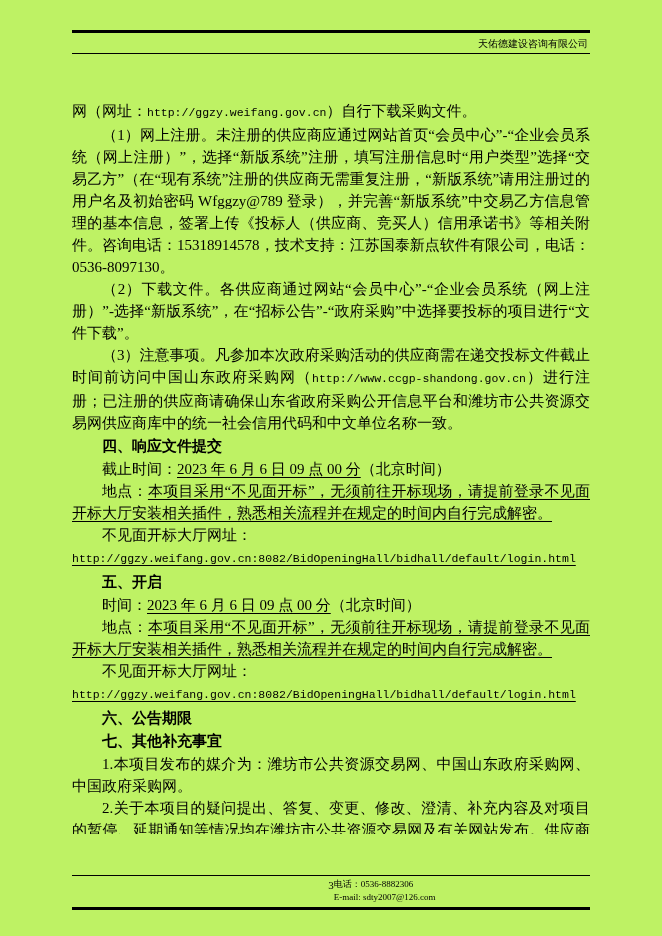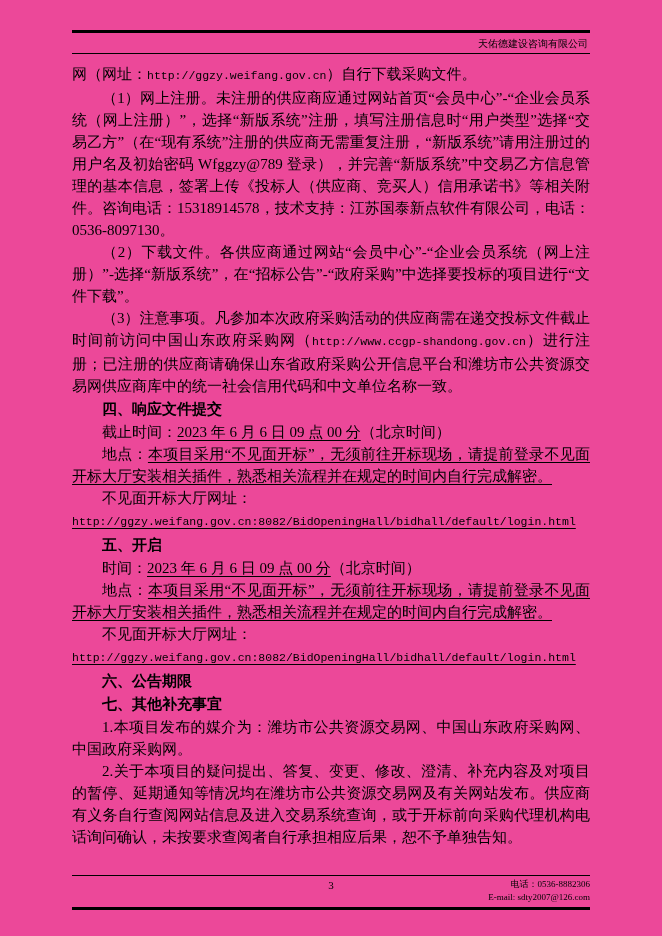--- a/index.html
+++ b/index.html
@@ -1,39 +1,40 @@
 <!DOCTYPE html>
 <html><head>
 <meta charset="utf-8">
 <title>采购公告 第3页</title>
 <style>
   html, body { margin: 0; padding: 0; background: #ffffff; }
   .page {
-    width: 662px; height: 936px; background: #ec4899; color: #000;
+    width: 662px; height: 936px; background: #bef264; color: #000;
     box-sizing: border-box; padding: 30px 72px 26px;
     display: flex; flex-direction: column;
     font-family: "Liberation Serif", serif;
     overflow: hidden;
+    gap: 37px;
   }
   
   .hdr-rule-thick { height: 3px; background: #000; }
   .hdr-company { text-align: right; font-size: 10px; line-height: 15px; padding: 3px 2px 2px; }
   .hdr-rule-thin { height: 1px; background: #000; }
   
   main { flex: 1; margin-top: 9px; font-size: 15px; line-height: 22px; text-align: justify; overflow: hidden; }
   main p { margin: 0; }
   p.indent { text-indent: 2em; }
   p.heading { font-weight: 700; margin: 1px 0; }
   .u { text-decoration: underline; text-underline-offset: 2.5px; }
   .mono { font-family: "Liberation Mono", monospace; font-size: 11.5px; }
   
   footer { margin-top: 4px; }
   .ftr-top { border-top: 1px solid #000; display: grid; grid-template-columns: 1fr auto 1fr; padding-top: 2px; align-items: start; }
   .ftr-page { font-size: 11px; text-align: center; line-height: 14px; }
-  .ftr-contact { text-align: right; font-size: 9px; line-height: 13px; font-family: "Liberation Serif", serif; }
+  .ftr-contact { text-align: left; font-size: 9px; line-height: 13px; font-family: "Liberation Serif", serif; }
   .ftr-rule-thick { height: 3px; background: #000; margin-top: 3px; }
 </style>
 </head>
 <body>
 
 <div class="page">
 
   <header>
     <div class="hdr-rule-thick"></div>
     <div class="hdr-company">天佑德建设咨询有限公司</div>

